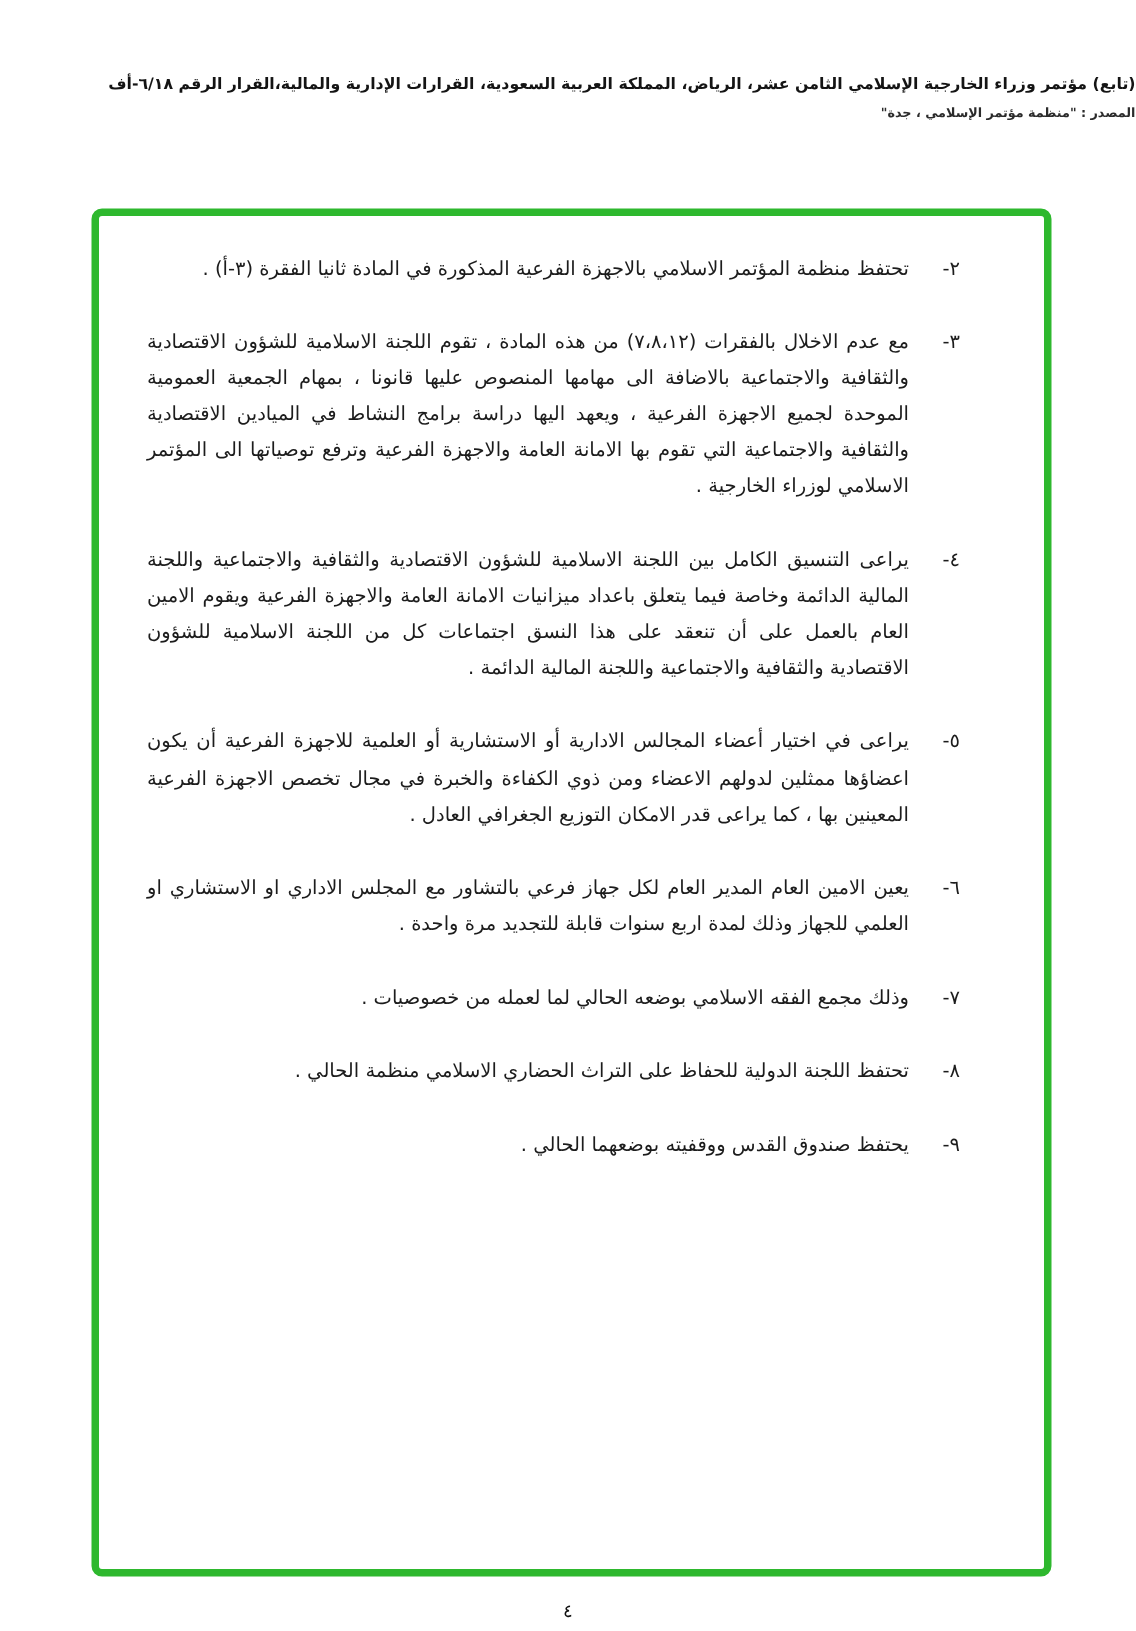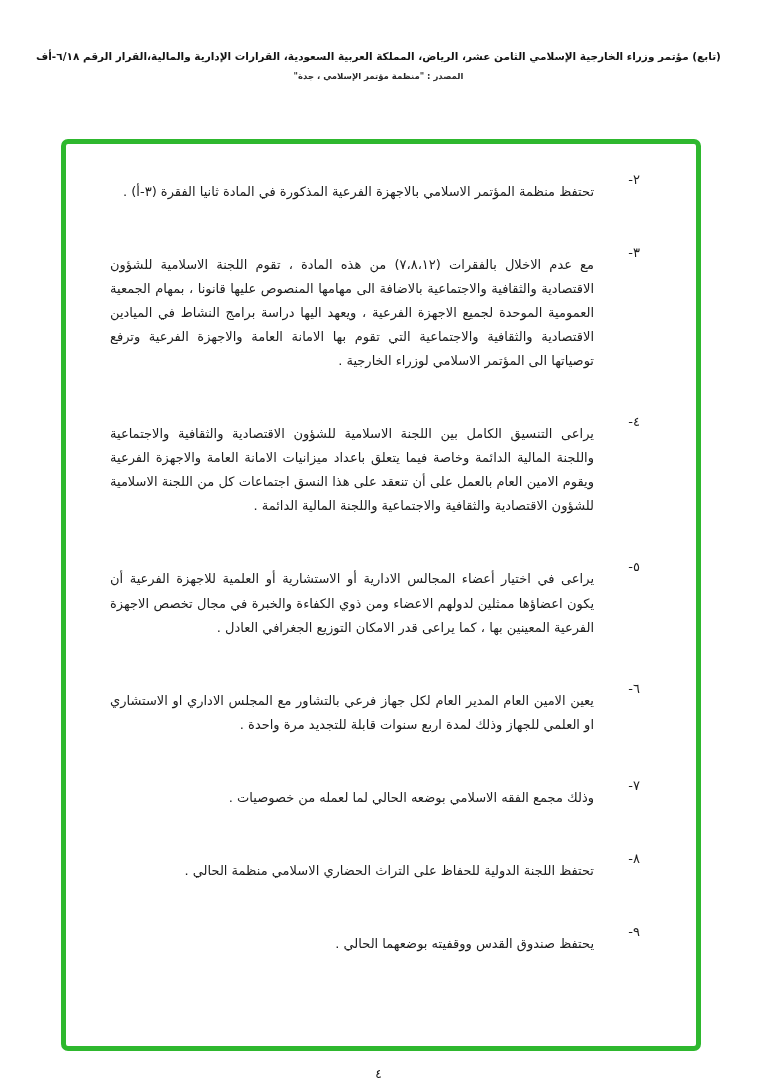--- a/index.html
+++ b/index.html
@@ -7,21 +7,21 @@
     width: 757px; height: 1087px;
     background: #ffffff;
     font-family: "DejaVu Sans", sans-serif;
     position: relative;
     overflow: hidden;
   }
   .page { position: absolute; inset: 0; background: #ffffff; }
 
   .header {
     position: absolute; top: 50px; left: 0; width: 100%;
-    text-align: center; direction: rtl;
+    text-align: right; direction: rtl;
   }
   .header-title {
     font-size: 10.5px; font-weight: bold; color: #141414;
     white-space: nowrap; letter-spacing: 0;
   }
   .header-source {
     margin-top: 9px; font-size: 8.5px; font-weight: bold; color: #2b2b2b;
   }
 
   .frame {
@@ -34,21 +34,21 @@
   }
   .content {
     direction: rtl;
     padding: 24px 56px 16px 32px;
     font-size: 13px; line-height: 1.85; color: #1c1c1c;
   }
   .item { display: flex; margin-bottom: 25px; }
   .item:last-child { margin-bottom: 0; }
   .num { flex: 0 0 34px; white-space: nowrap; }
   .text { flex: 1; text-align: justify; }
-  .text p { margin: 12px; }
+  .text p { margin: 0; }
 
   .footer {
     position: absolute; bottom: 6px; left: 0; width: 100%;
     text-align: center; font-size: 12px; color: #111111;
   }
 </style>
 </head>
 <body>
 
 <div class="page">

